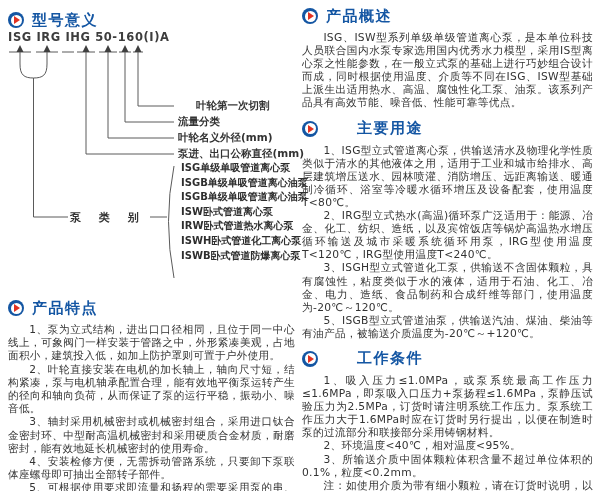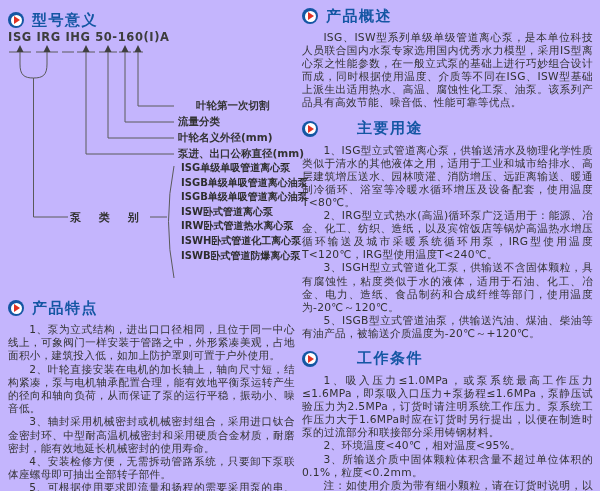--- a/index.html
+++ b/index.html
@@ -1,17 +1,17 @@
 <!DOCTYPE html>
 <html><head>
 <meta charset="utf-8">
 <style>
   html,body{margin:0;padding:0;}
   body{background:#e9e9e7;font-family:"DejaVu Sans","Liberation Sans",sans-serif;}
-  .page{position:relative;width:600px;height:491px;background:#c4b5fd;overflow:hidden;margin:0;text-decoration:underline;}
+  .page{position:relative;width:600px;height:491px;background:#ffffff;overflow:hidden;margin:0;text-decoration:underline;}
   .col-left{position:absolute;left:8px;top:10px;width:287px;}
   .col-right{position:absolute;left:302px;top:6px;width:291px;}
 
   .sec-heading{display:flex;align-items:center;gap:8px;height:20px;}
   .sec-heading .h-title{font-size:15px;font-weight:bold;color:#1456a3;letter-spacing:1.5px;white-space:nowrap;}
   .h-icon{width:16px;height:16px;border-radius:50%;background:#1456a3;display:flex;align-items:center;justify-content:center;flex:0 0 auto;}
   .h-icon-inner{width:11px;height:11px;border-radius:50%;background:#ffffff;display:flex;align-items:center;justify-content:center;}
   .h-icon-tri{width:0;height:0;border-left:6px solid #e23222;border-top:4px solid transparent;border-bottom:4px solid transparent;margin-left:2px;}
 
   

